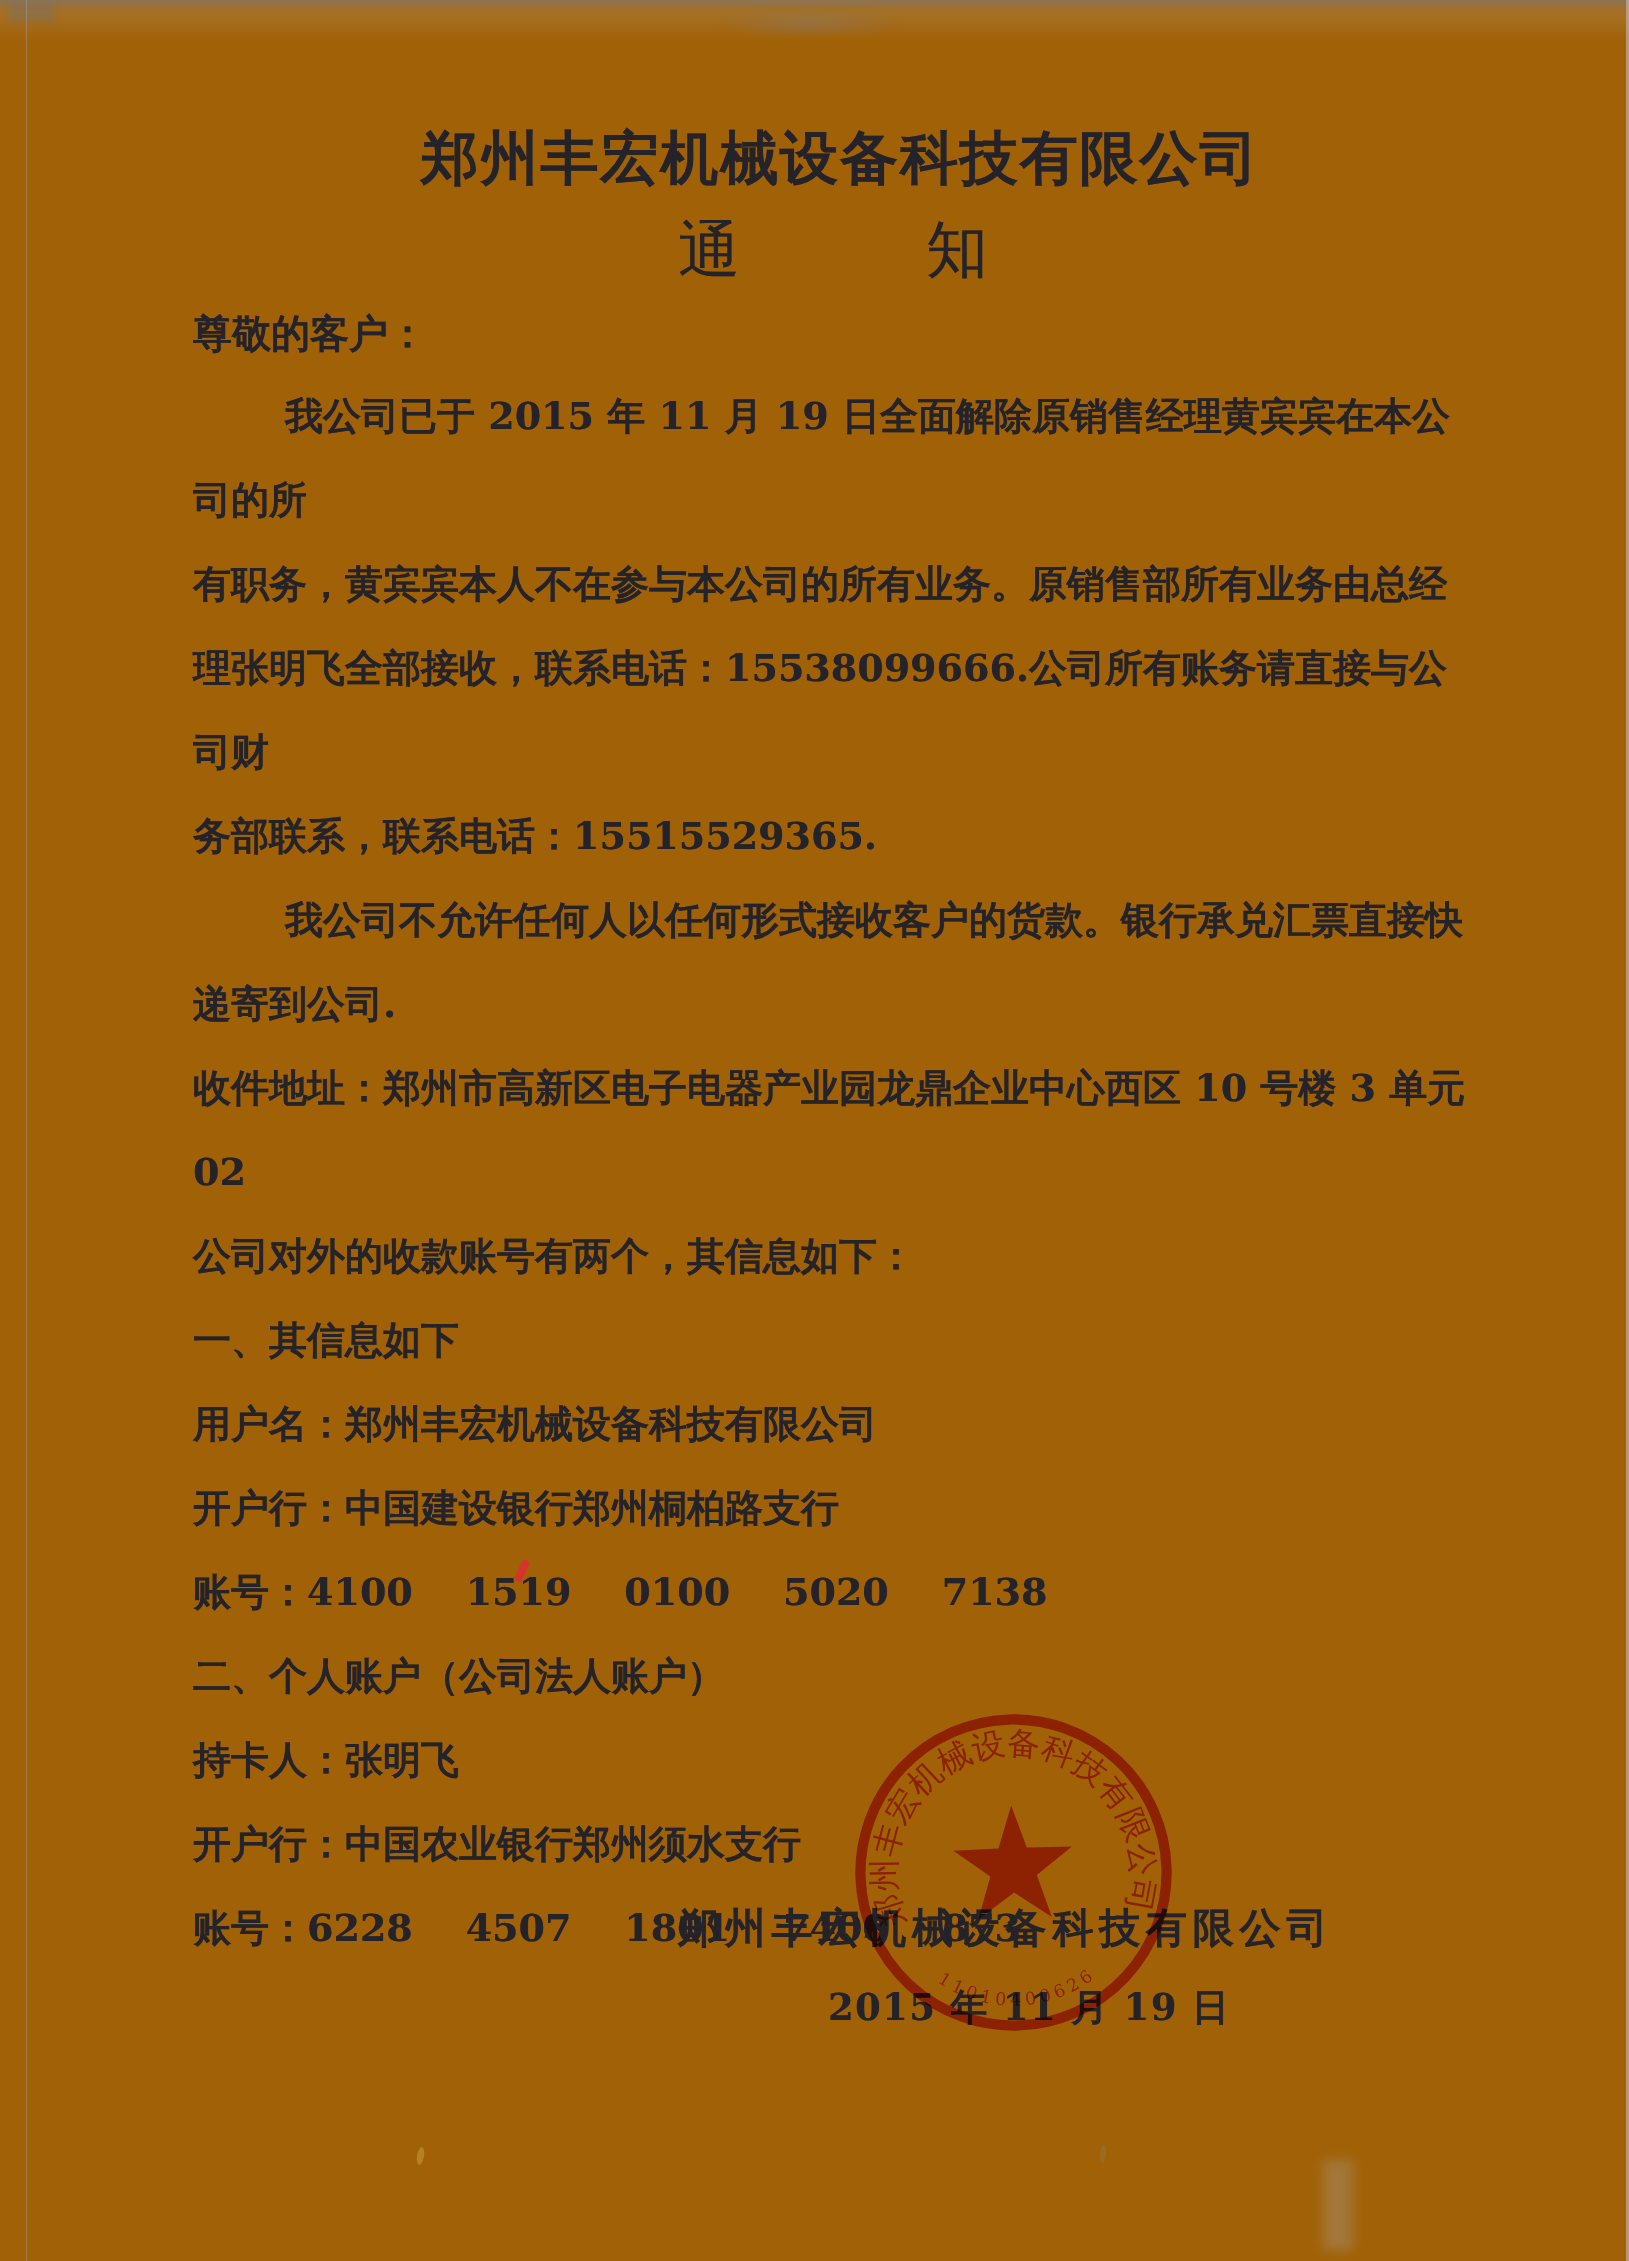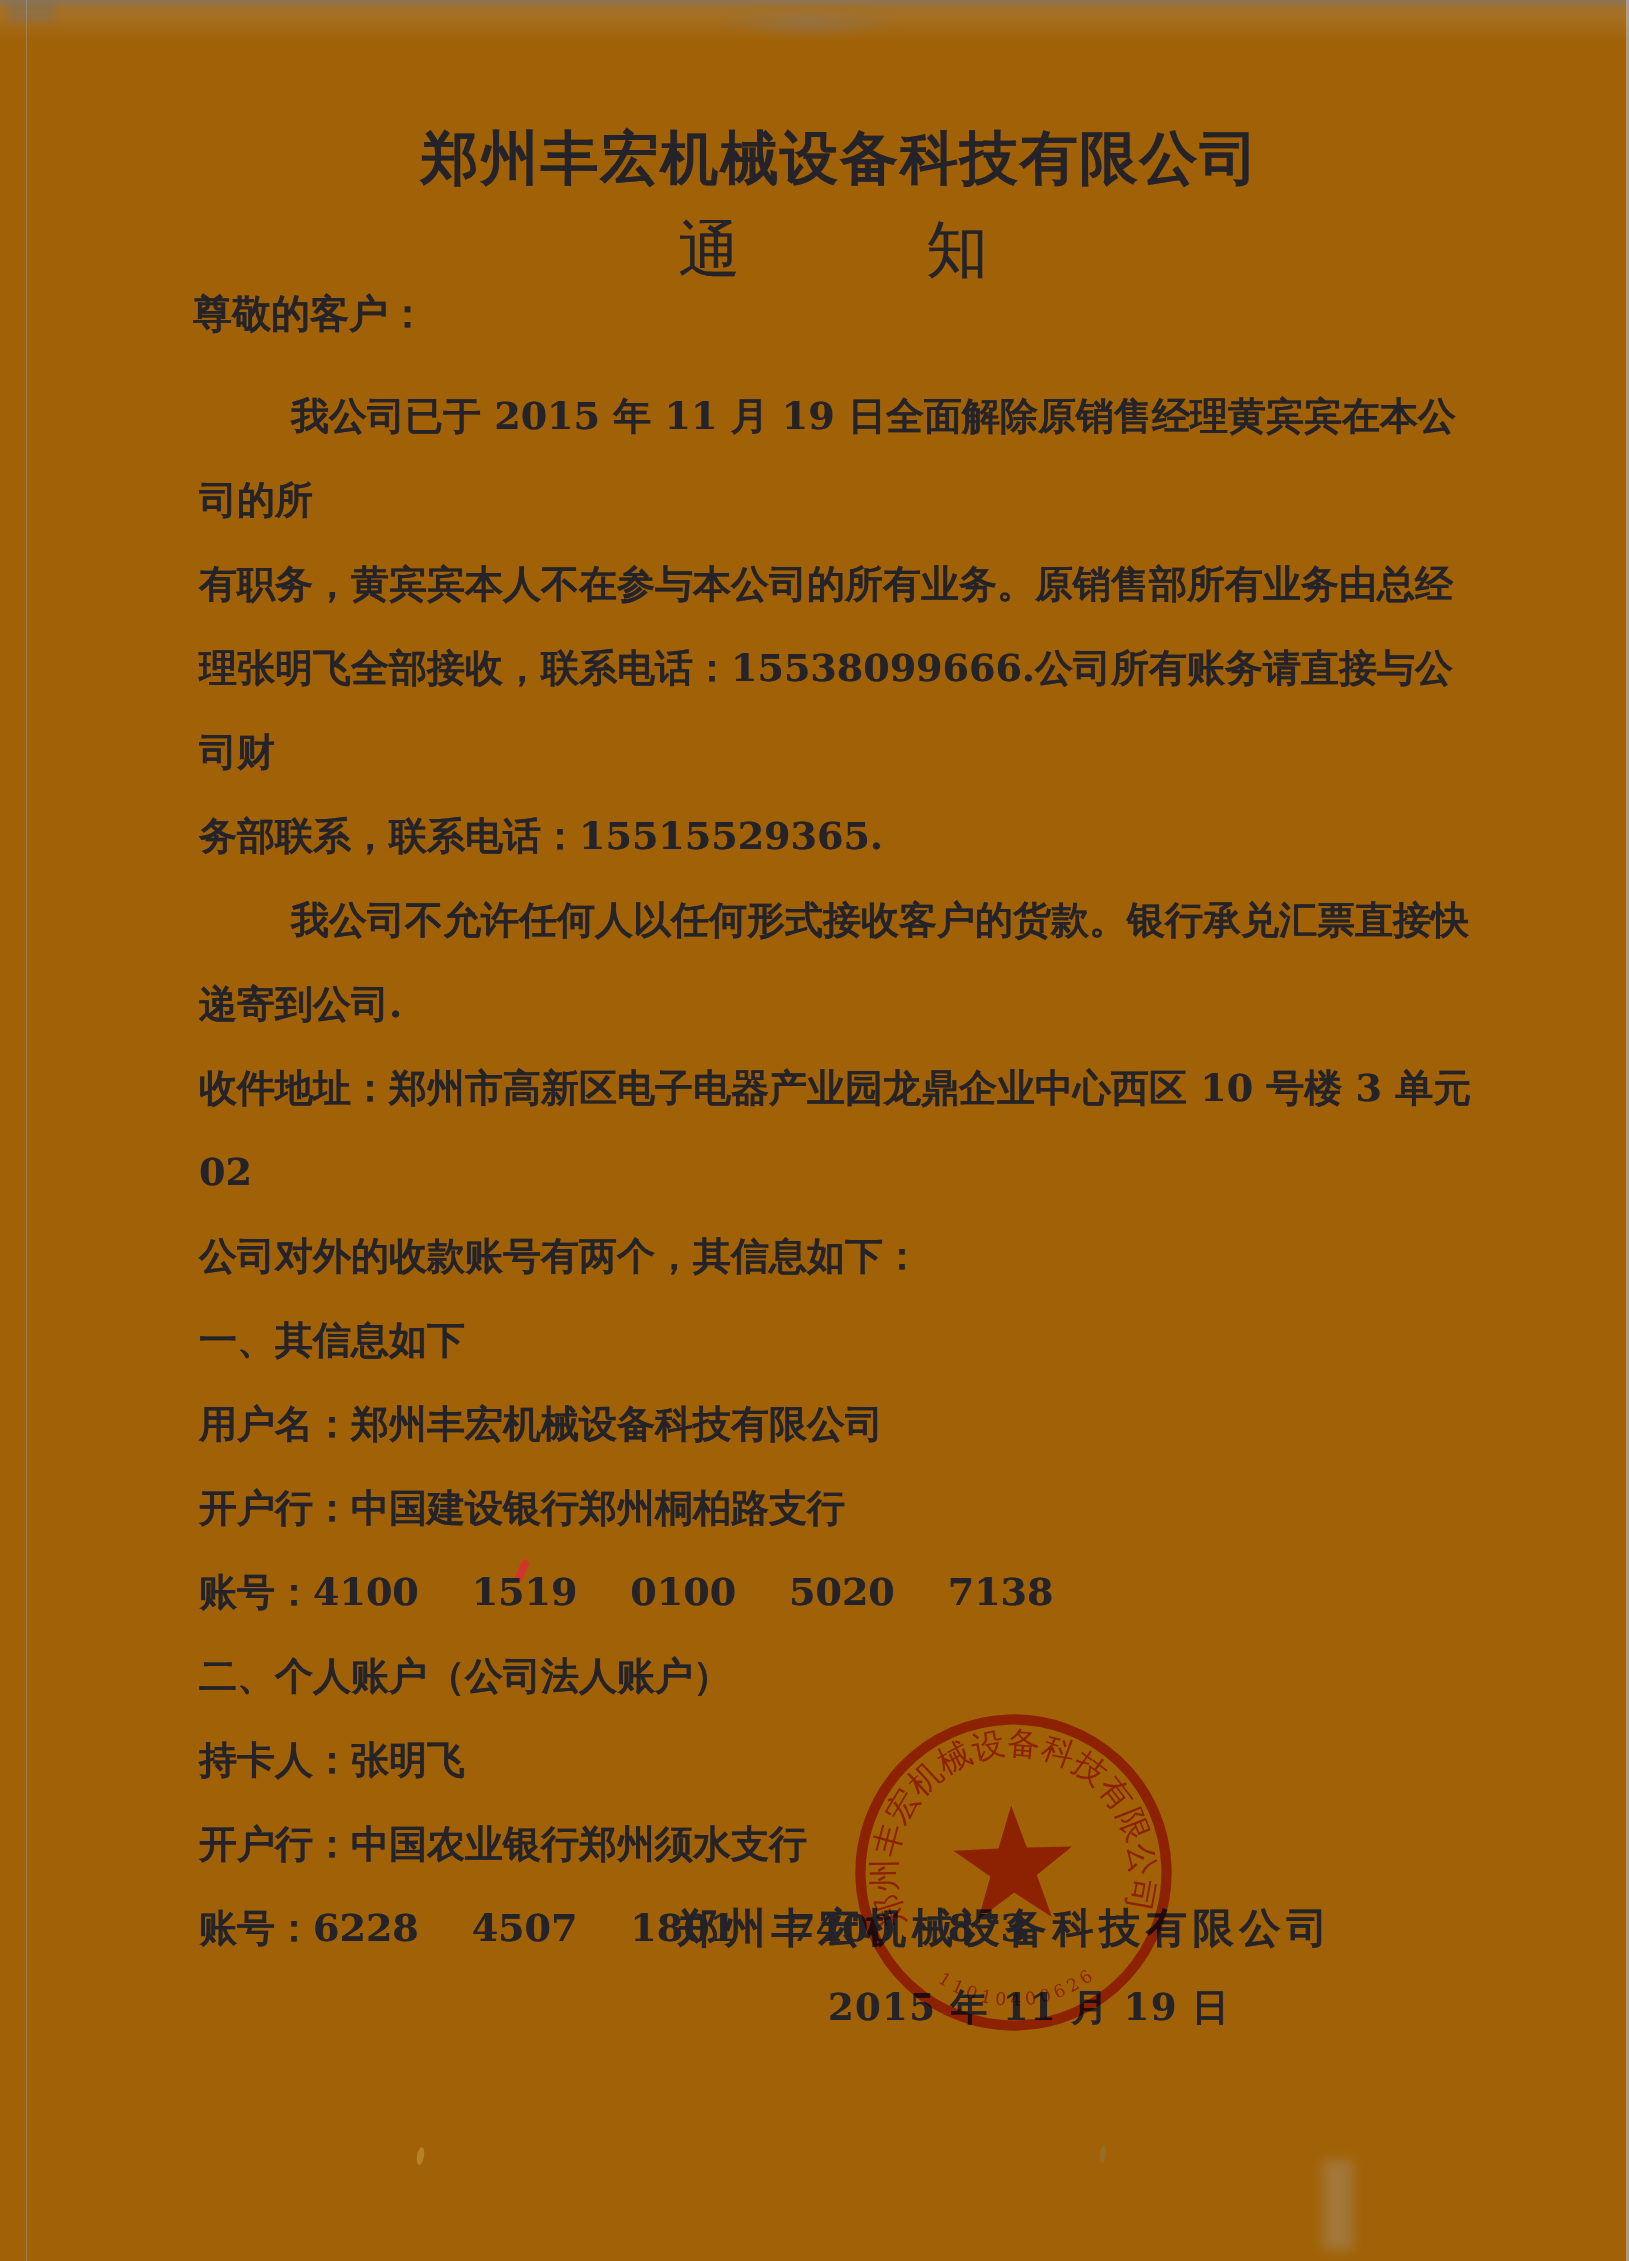--- a/index.html
+++ b/index.html
@@ -33,23 +33,23 @@
   .doc-text{text-shadow:0.6px 0 0 rgba(50,52,74,.16), 0 0 0.6px rgba(0,0,0,.35);}
   #title-company{
     position:absolute;top:120px;left:0;width:100%;
     text-align:center;padding-left:50px;box-sizing:border-box;
     font-size:58px;font-weight:700;letter-spacing:1.9px;white-space:nowrap;
   }
   #title-notice{
     position:absolute;top:208px;left:50%;transform:translateX(calc(-50% + 18px));
     display:flex;gap:186px;font-size:62px;font-weight:400;white-space:nowrap;
   }
-  #salutation{position:absolute;top:287px;left:193px;font-size:39px;font-weight:600;white-space:nowrap;}
+  #salutation{position:absolute;top:307px;left:193px;font-size:39px;font-weight:600;white-space:nowrap;}
   #body-block{
-    position:absolute;top:374px;left:199px;width:1273px;
+    position:absolute;top:374px;left:193px;width:1273px;
     font-size:38px;font-weight:600;line-height:84px;
   }
   .bline{white-space:pre-wrap;}
   .bline.indent{text-indent:92px;}
   #signature-company{
     position:absolute;top:1901px;left:678px;
     font-size:41px;font-weight:600;letter-spacing:5.8px;white-space:nowrap;
   }
   #signature-date{
     position:absolute;top:1983px;left:828px;

